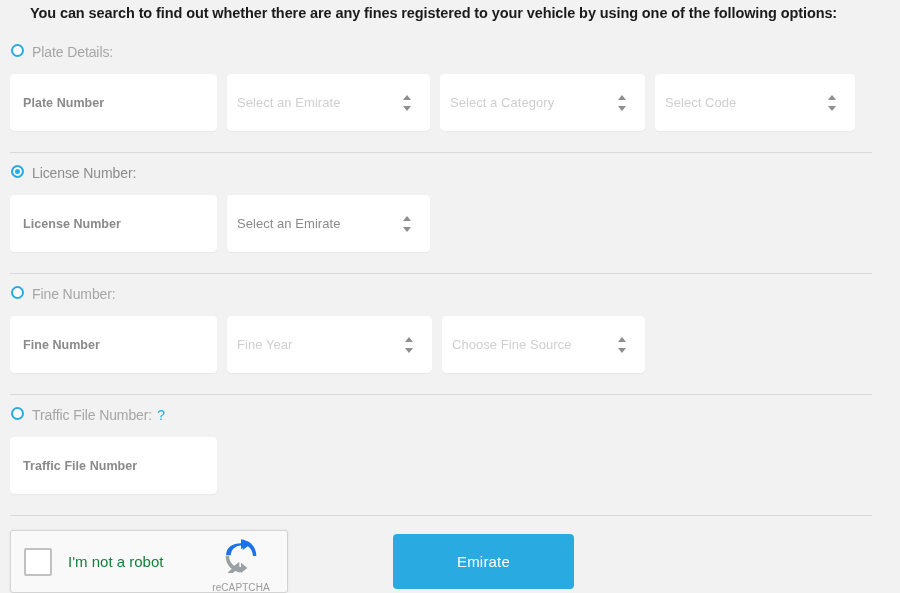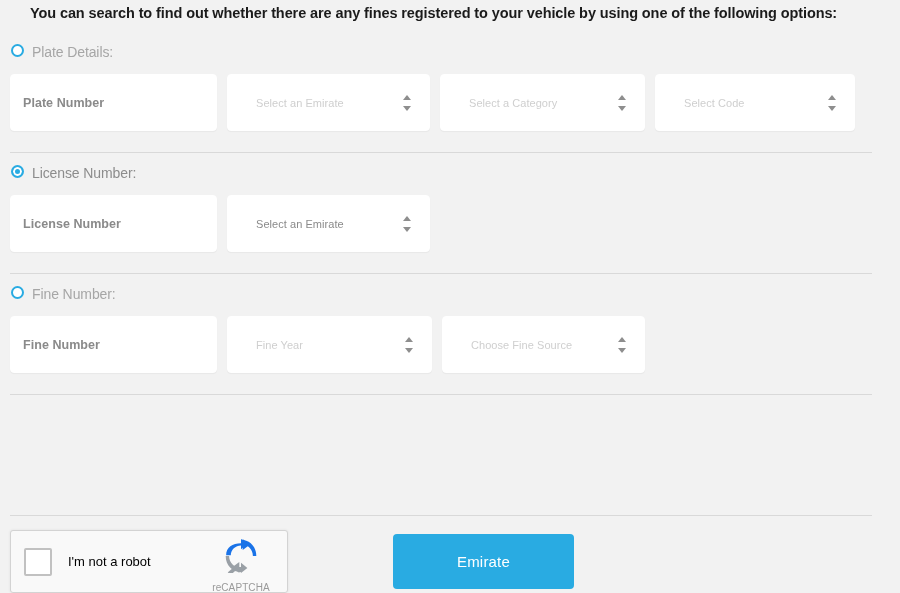--- a/index.html
+++ b/index.html
@@ -97,23 +97,23 @@
     border-radius: 4px;
     height: 57px;
     display: flex;
     align-items: center;
     position: relative;
     border: 1px solid #ffffff;
     box-shadow: 0 1px 1px rgba(0,0,0,0.045);
   }
 
   .field .ph {
-    font-size: 11px;
+    font-size: 13px;
     color: #cfcfcf;
-    padding-left: 28px;
+    padding-left: 9px;
     white-space: nowrap;
     letter-spacing: 0.05px;
   }
   .field.strong .ph {
     color: #8a8a8a;
     font-weight: bold;
     font-size: 12.5px;
     padding-left: 12px;
   }
   .field.text .ph {
@@ -173,22 +173,22 @@
     width: 28px;
     height: 28px;
     background: #fff;
     border: 2px solid #c1c1c1;
     border-radius: 2px;
     margin-left: 13px;
     flex: 0 0 auto;
     cursor: pointer;
   }
   .rc-text {
-    font-size: 13px;
-    color: #000000;
+    font-size: 15px;
+    color: #15803d;
     margin-left: 16px;
     white-space: nowrap;
   }
   .rc-brand {
     position: absolute;
     right: 9px;
     top: 8px;
     width: 74px;
     text-align: center;
   }
@@ -306,20 +306,32 @@
         <span class="stepper">
             <i class="up"></i>
             <i class="dn"></i>
           </span>
       </div>
     </div>
   </div>
 
   <div class="divider" style="top:394px;"></div>
 
+  <div class="section" style="top:407px;">
+    <div class="opt-label-row">
+      <span class="radio"></span>
+      <span class="opt-text">Traffic File Number:</span>
+      <span class="help-mark">?</span>
+    </div>
+    <div class="fields">
+      <div class="field text strong w-207">
+        <span class="ph">Traffic File Number</span>
+      </div>
+    </div>
+  </div>
 
   <div class="divider" style="top:515px;"></div>
 
   <div class="recaptcha">
     <span class="rc-box"></span>
     <span class="rc-text">I'm not a robot</span>
     <span class="rc-brand">
       <span class="rc-logo">
         <svg width="34" height="34" viewBox="0 0 40 40" aria-hidden="true">
           <path d="M20 5 L20 0 L27.5 6 L20 12 L20 7.5 C13.5 7.5 8 12.5 8 19 L2.5 19 C2.5 10 10 5 20 5 Z" fill="#1a73e8"></path>

